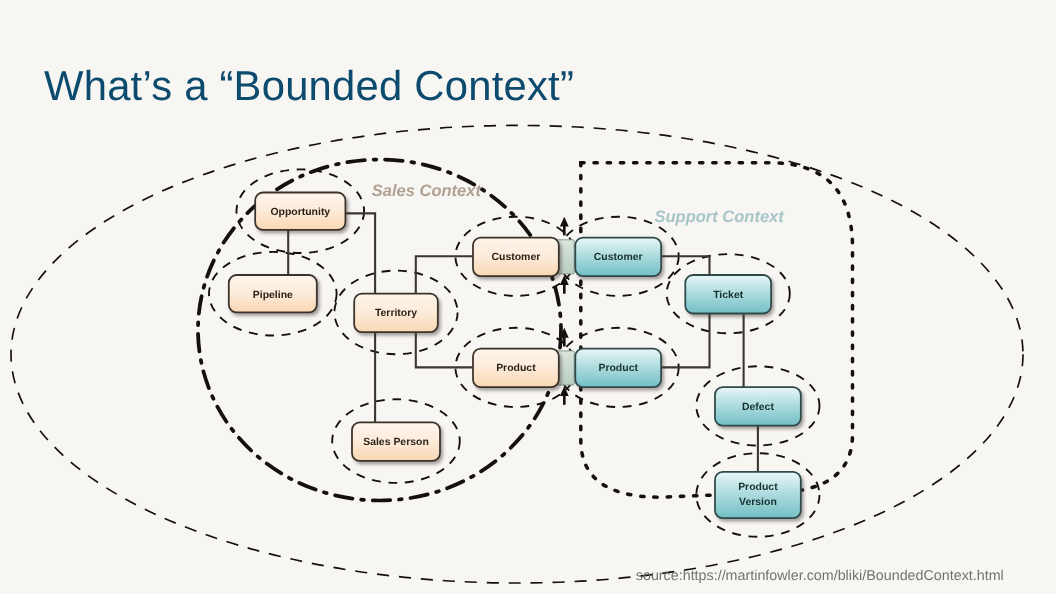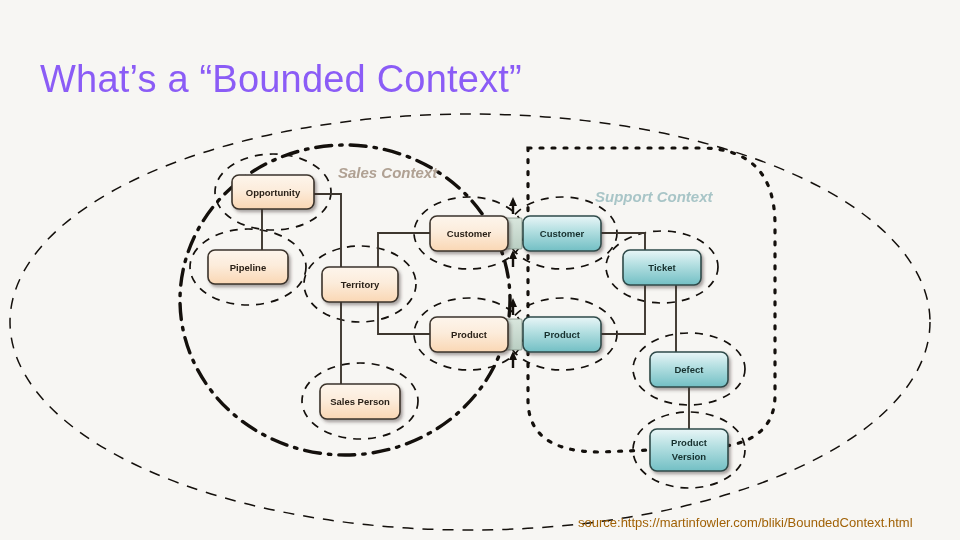--- a/index.html
+++ b/index.html
@@ -19,35 +19,35 @@
     inset: 0;
     width: 960px;
     height: 540px;
   }
   #slide-title {
     position: absolute;
     left: 40px;
     top: 58px;
     font-size: 38px;
     font-weight: 400;
-    color: #8b5cf6;
+    color: #0c4a6e;
     letter-spacing: 0.2px;
     white-space: nowrap;
   }
   #diagram-svg {
     position: absolute;
     left: 0;
     top: 0;
   }
   #source-note {
     position: absolute;
     left: 578px;
     top: 515px;
     font-size: 13px;
-    color: #a16207;
+    color: #737373;
     white-space: nowrap;
     font-family: "Liberation Sans", sans-serif;
   }
   .ctx-label {
     font-style: italic;
     font-weight: bold;
     font-size: 15px;
     font-family: "Liberation Sans", sans-serif;
   }
   .node-label {

